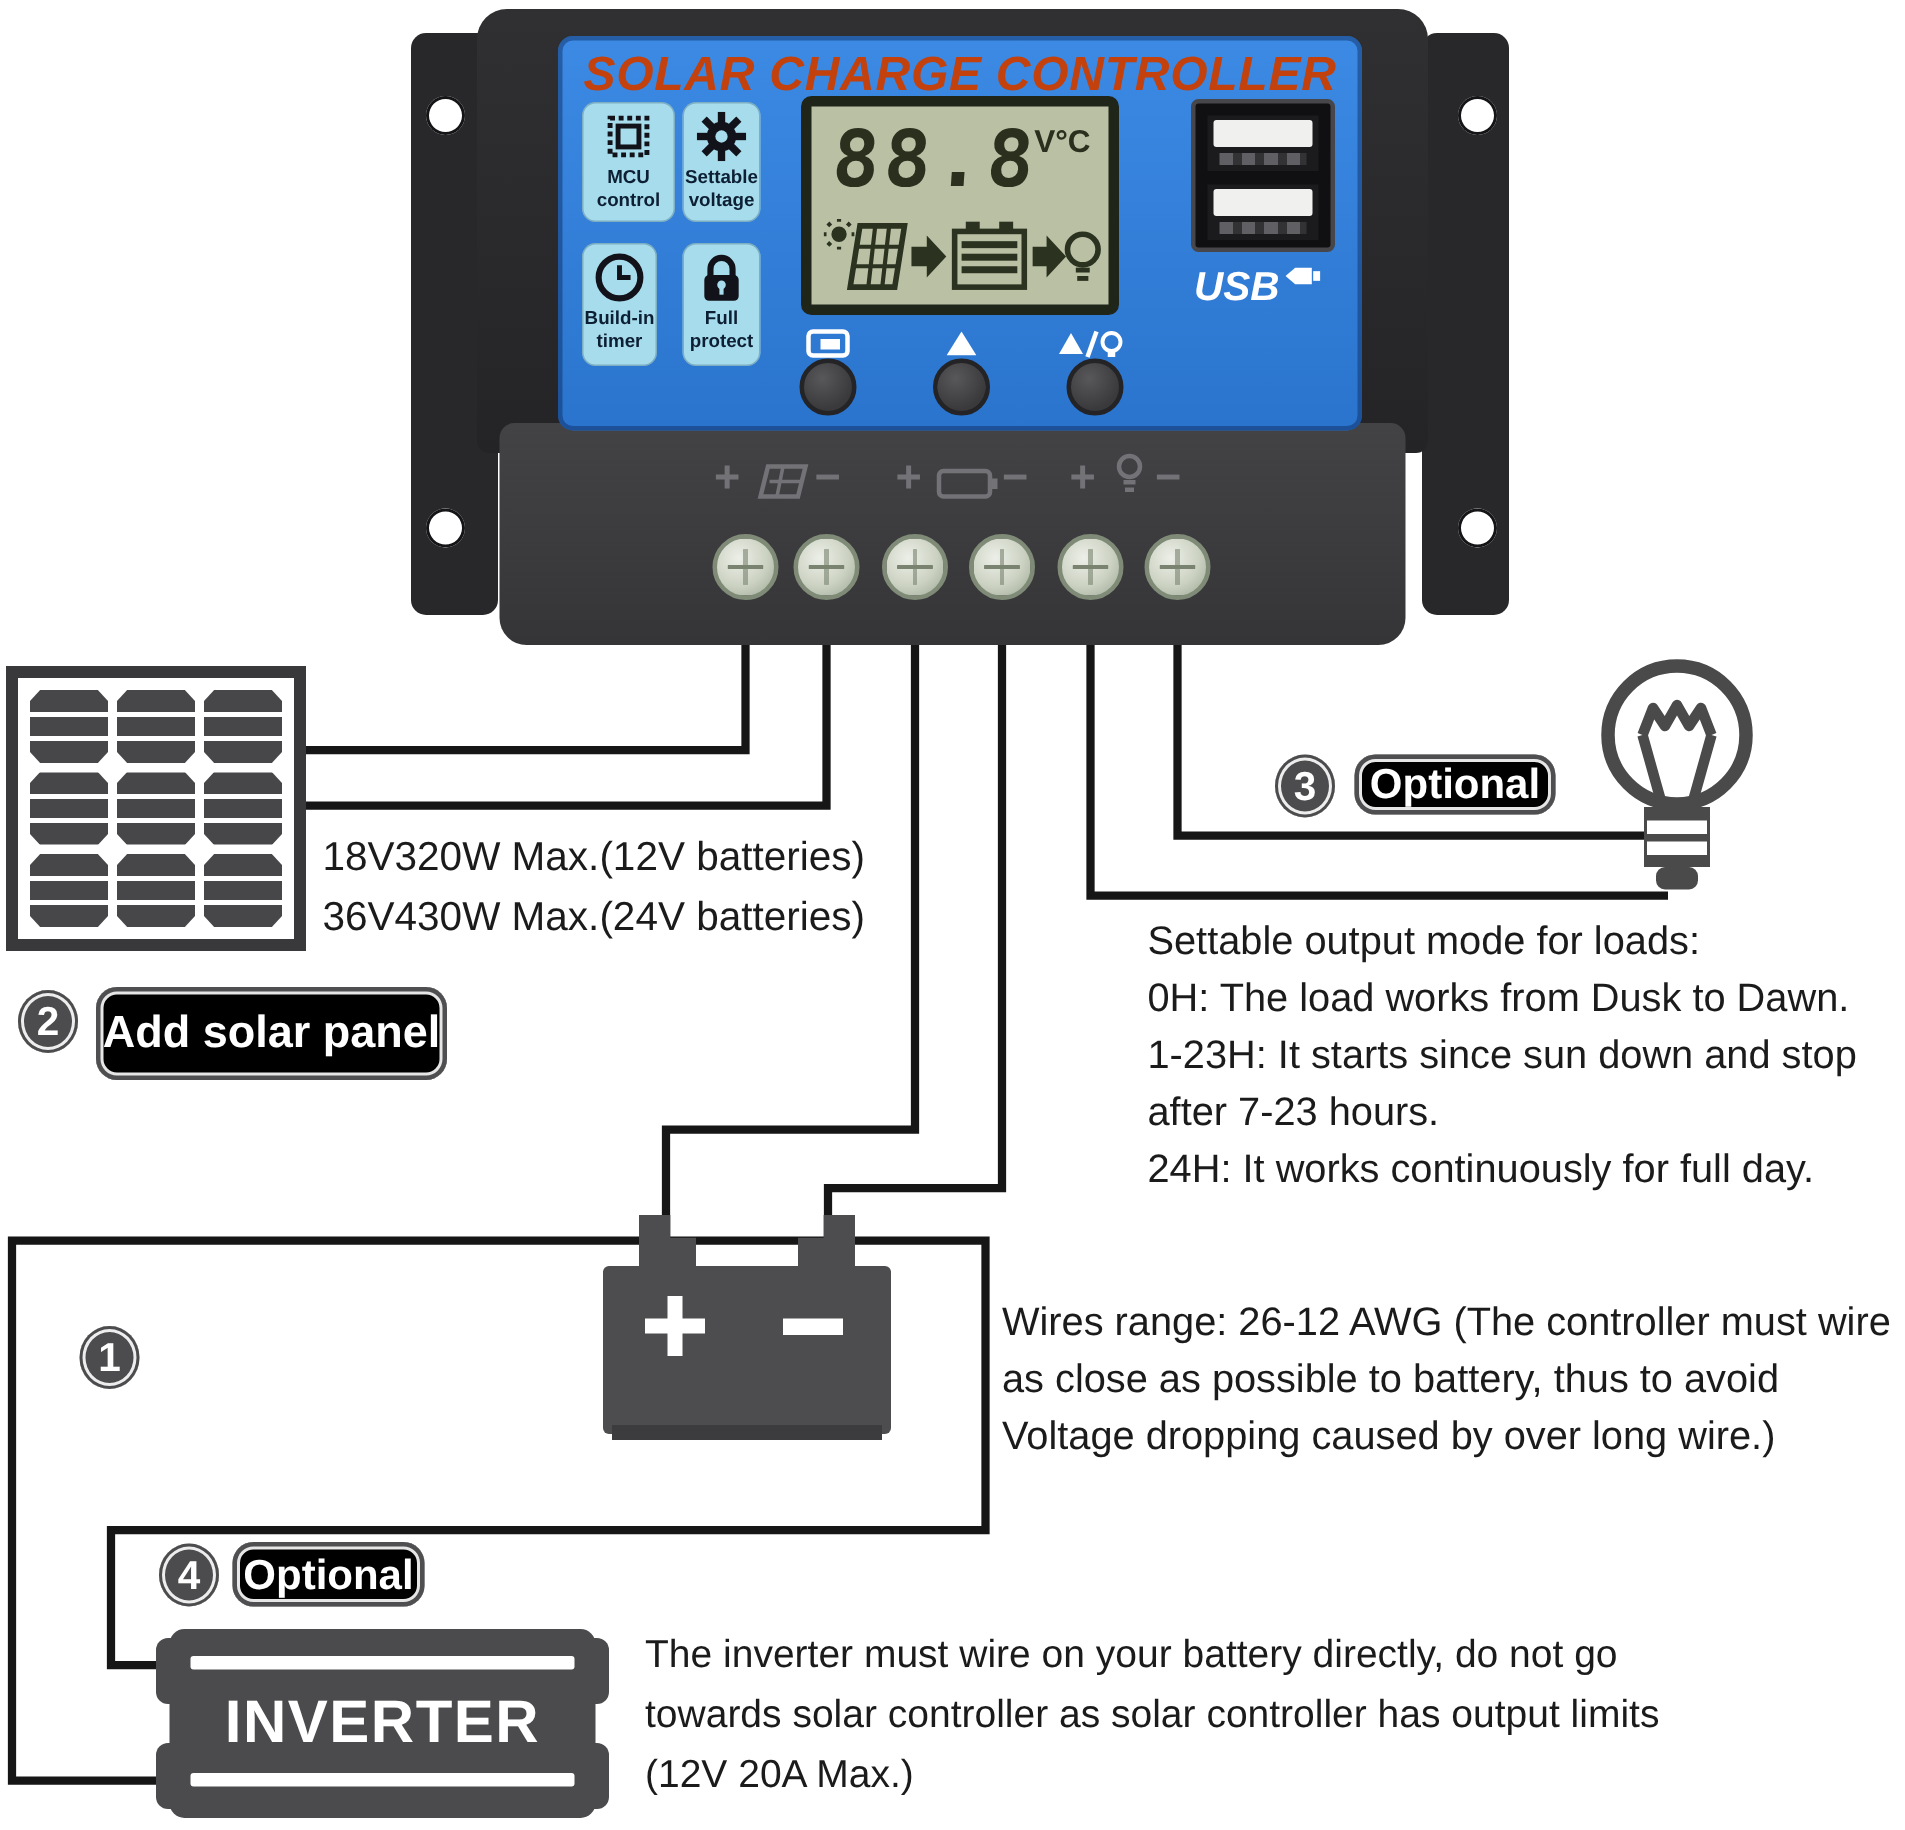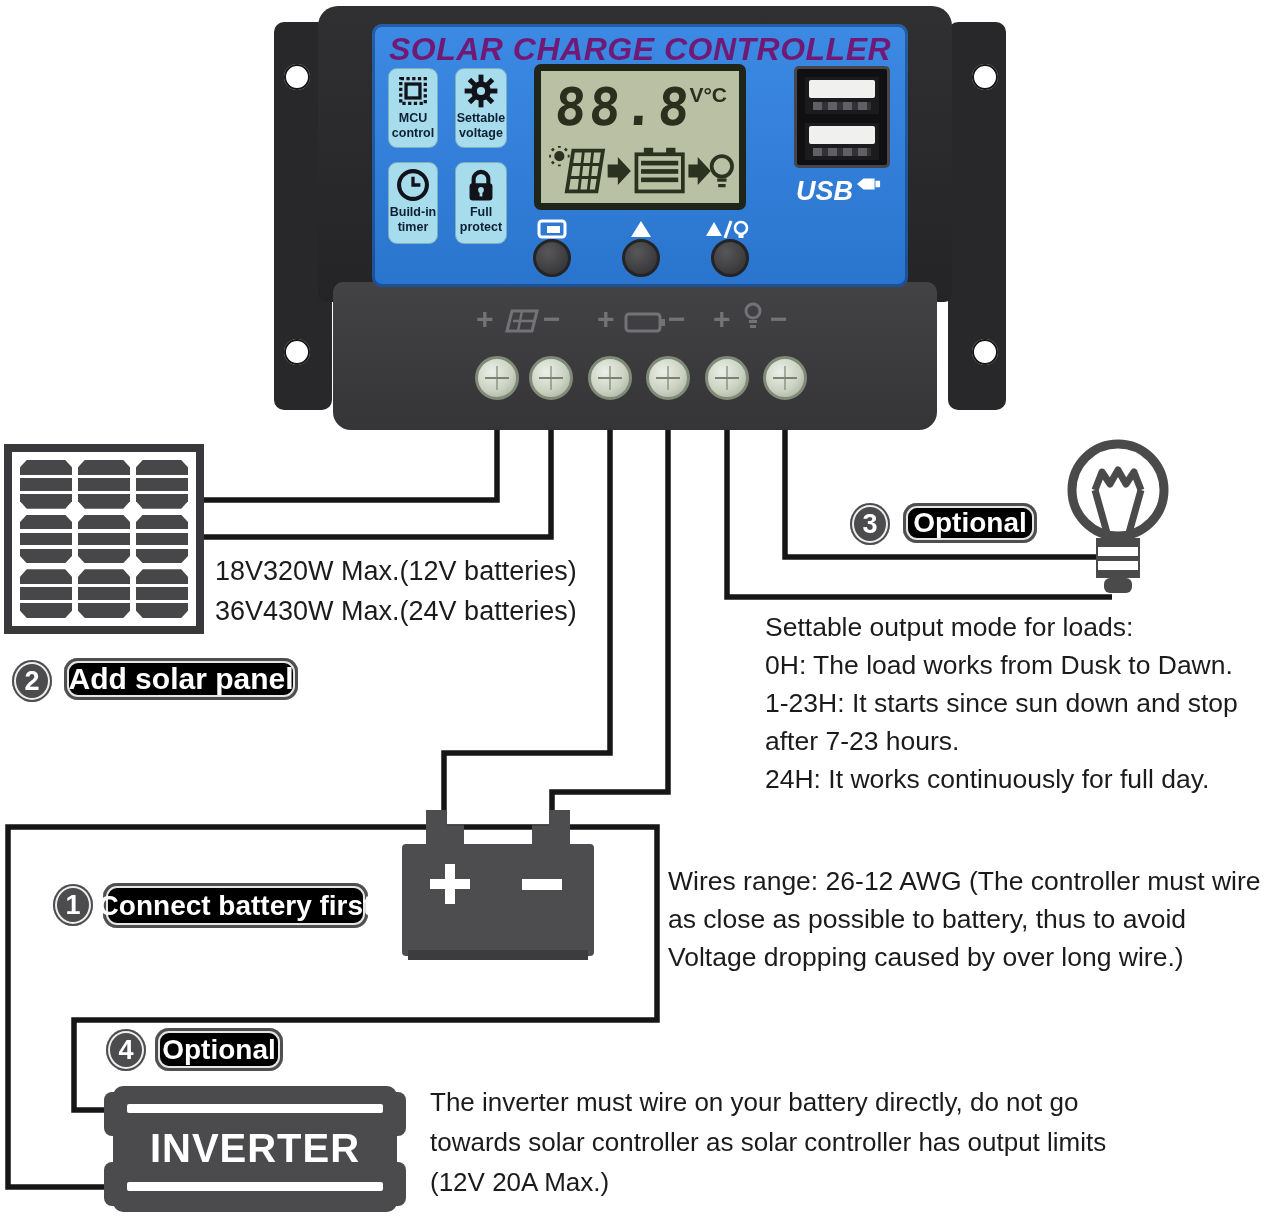--- a/index.html
+++ b/index.html
@@ -12,21 +12,21 @@
   .bracket{position:absolute;background:#28282b;border-radius:10px;z-index:2;}
   .hole{position:absolute;width:26px;height:26px;border-radius:50%;background:#fff;
         box-shadow:inset 0 0 0 2px #151517;}
   .body-upper{position:absolute;left:318px;top:6px;width:634px;height:296px;
               background:linear-gradient(#303033,#242427);border-radius:20px 20px 8px 8px;z-index:3;}
   .body-lower{position:absolute;left:333px;top:282px;width:604px;height:148px;
               background:linear-gradient(#434346,#353538);border-radius:10px 10px 18px 18px;z-index:4;}
   .faceplate{position:absolute;left:372px;top:24px;width:536px;height:263px;border-radius:10px;
              background:linear-gradient(#3c8ae4,#2a74cd);
              box-shadow:inset 0 0 0 3px rgba(10,40,90,.45);z-index:5;}
-  .title{position:absolute;left:372px;top:31px;width:536px;text-align:center;color:#701a75;
+  .title{position:absolute;left:372px;top:31px;width:536px;text-align:center;color:#c2410c;
          font-weight:bold;font-style:italic;font-size:32px;letter-spacing:.5px;z-index:6;white-space:nowrap;}
   .feature{position:absolute;background:#a7dcec;border-radius:9px;z-index:6;display:flex;
            flex-direction:column;align-items:center;box-shadow:inset 0 0 0 1px rgba(0,40,70,.25);}
   .feature svg{margin-top:5px;}
   .feature .flabel{font-size:12.5px;line-height:14.5px;font-weight:bold;color:#0d1f33;
                    text-align:center;white-space:pre-line;margin-top:2px;}
   .lcd{position:absolute;left:534px;top:64px;width:212px;height:146px;background:#b9c0a4;
        border:7px solid #20251а;border:7px solid #20251a;border-radius:7px;z-index:6;box-sizing:border-box;}
   .lcd-reading{position:absolute;left:14px;top:6px;font-family:"DejaVu Sans Mono",monospace;
                font-weight:bold;font-size:52px;color:#2a301d;letter-spacing:3px;transform:skewX(-4deg);}
@@ -110,21 +110,21 @@
     </div>
     <div class="bracket" style="left:948px;top:22px;width:58px;height:388px;">
       <span class="hole" style="left:24px;top:42px;"></span>
       <span class="hole" style="left:24px;top:317px;"></span>
     </div>
     <div class="body-upper"></div>
     <div class="body-lower"></div>
     <div class="faceplate"></div>
     <div class="title">SOLAR CHARGE CONTROLLER</div>
 
-    <div class="feature" style="left:388px;top:68px;width:50px;height:80px;">
+    <div class="feature" style="left:388px;top:68px;width:62px;height:80px;">
       <svg width="36" height="36" viewBox="0 0 44 44">
         <rect x="7" y="7" width="30" height="30" fill="none" stroke="#12121a" stroke-width="4" stroke-dasharray="4 3"></rect>
         <rect x="13.5" y="13.5" width="17" height="17" fill="none" stroke="#12121a" stroke-width="4"></rect>
       </svg>
       <div class="flabel">MCU
 control</div>
     </div>
     <div class="feature" style="left:455px;top:68px;width:52px;height:80px;">
       <svg width="36" height="36" viewBox="0 0 44 44">
         <g fill="#12121a">
@@ -265,27 +265,26 @@
     <div class="cell"></div>
     <div class="cell"></div>
     <div class="cell"></div>
     <div class="cell"></div>
     <div class="cell"></div>
   </div>
   <div class="spec" style="left:215px;top:556px;">18V320W Max.(12V batteries)</div>
   <div class="spec" style="left:215px;top:596px;">36V430W Max.(24V batteries)</div>
 
   <div class="circle-step" style="left:12px;top:660px;">2</div>
-  <div class="pill" style="left:64px;top:658px;width:234px;height:42px;font-size:30px;">Add solar panel</div>
+  <div class="pill" style="left:64px;top:658px;width:234px;height:62px;font-size:30px;">Add solar panel</div>
 
   <div class="circle-step" style="left:850px;top:503px;">3</div>
   <div class="pill" style="left:903px;top:503px;width:134px;height:40px;font-size:28px;">Optional</div>
 
   <div class="circle-step" style="left:53px;top:884px;">1</div>
-  <div class="pill" style="left:103px;top:883px;width:265px;height:45px;font-size:28px;">Connect battery first</div>
 
   <div class="circle-step" style="left:106px;top:1029px;">4</div>
   <div class="pill" style="left:155px;top:1028px;width:128px;height:43px;font-size:28px;">Optional</div>
 
   <svg class="bulb-svg" width="130" height="170" viewBox="0 0 130 170">
     <circle cx="65" cy="62" r="46" fill="none" stroke="#4a4a4a" stroke-width="9"></circle>
     <g fill="none" stroke="#4a4a4a" stroke-width="7" stroke-linejoin="round">
       <polyline points="42,62 49,44 57,56 65,42 73,56 81,44 88,62"></polyline>
       <path d="M42 62 L56 112 M88 62 L74 112"></path>
     </g>

